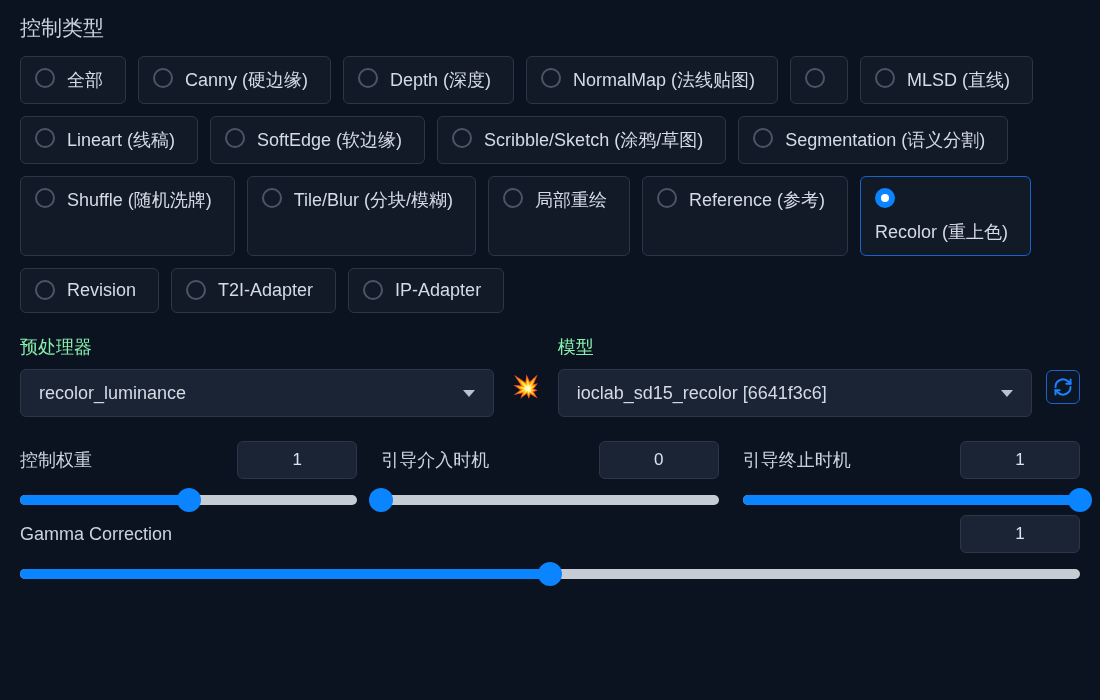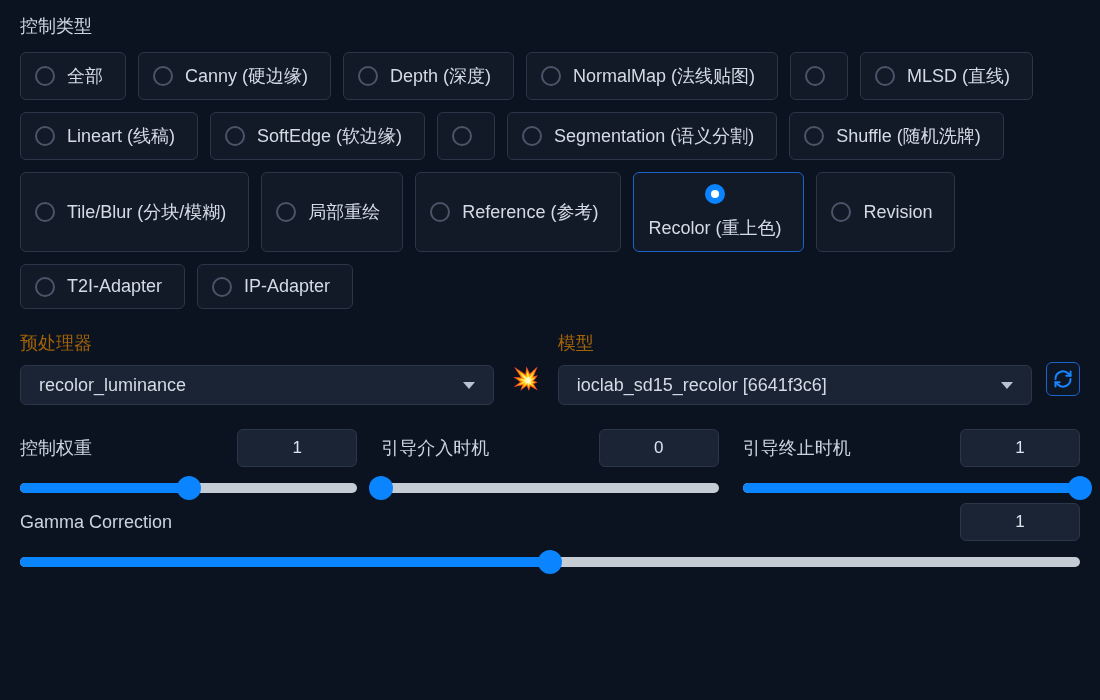--- a/index.html
+++ b/index.html
@@ -8,32 +8,31 @@
     color: #dce3ec;
     font-family: -apple-system, "Segoe UI", "PingFang SC", "Microsoft YaHei", sans-serif;
     font-size: 17px;
     width: 1100px;
     height: 700px;
     overflow: hidden;
     padding: 14px 20px 0 20px;
   }
   .section-label {
     color: #c9d4e0;
-    font-size: 18px;
+    font-size: 21px;
     margin-bottom: 14px;
   }
   .radio-grid {
     display: flex;
     flex-wrap: wrap;
     gap: 12px;
     margin-bottom: 22px;
   }
   .radio-chip {
     display: inline-flex;
-    align-items: center;
     gap: 12px;
     padding: 11px 22px 11px 14px;
     border: 1px solid #2b3648;
     border-radius: 6px;
     background: #121a28;
     color: #d4dbe5;
     font-size: 18px;
     cursor: pointer;
     user-select: none;
   }
@@ -60,30 +59,30 @@
     background:#fff;
   }
   .row {
     display: flex;
     align-items: flex-end;
     gap: 14px;
     margin-bottom: 24px;
   }
   .col { display: flex; flex-direction: column; gap: 8px; }
   .col.grow { flex: 1; }
-  .field-label { color: #a16207; font-size: 18px; margin-bottom: 2px;}
+  .field-label { color: #86efac; font-size: 18px; margin-bottom: 2px;}
   .select {
     display: flex;
     align-items: center;
     justify-content: space-between;
     background: #1a2434;
     border: 1px solid #2b3648;
     border-radius: 6px;
     padding: 10px 18px;
-    height: 40px;
+    height: 48px;
     color: #d4dbe5;
     font-size: 18px;
     cursor: pointer;
     min-width: 0;
   }
   .caret {
     width: 0; height: 0;
     border-left: 6px solid transparent;
     border-right: 6px solid transparent;
     border-top: 7px solid #b8c2d0;
@@ -184,20 +183,21 @@
     <div class="radio-chip">
       <span class="radio-dot"></span>
       <span>Lineart (线稿)</span>
     </div>
     <div class="radio-chip">
       <span class="radio-dot"></span>
       <span>SoftEdge (软边缘)</span>
     </div>
     <div class="radio-chip">
       <span class="radio-dot"></span>
+      <span>Scribble/Sketch (涂鸦/草图)</span>
     </div>
     <div class="radio-chip">
       <span class="radio-dot"></span>
       <span>Segmentation (语义分割)</span>
     </div>
     <div class="radio-chip">
       <span class="radio-dot"></span>
       <span>Shuffle (随机洗牌)</span>
     </div>
     <div class="radio-chip">

